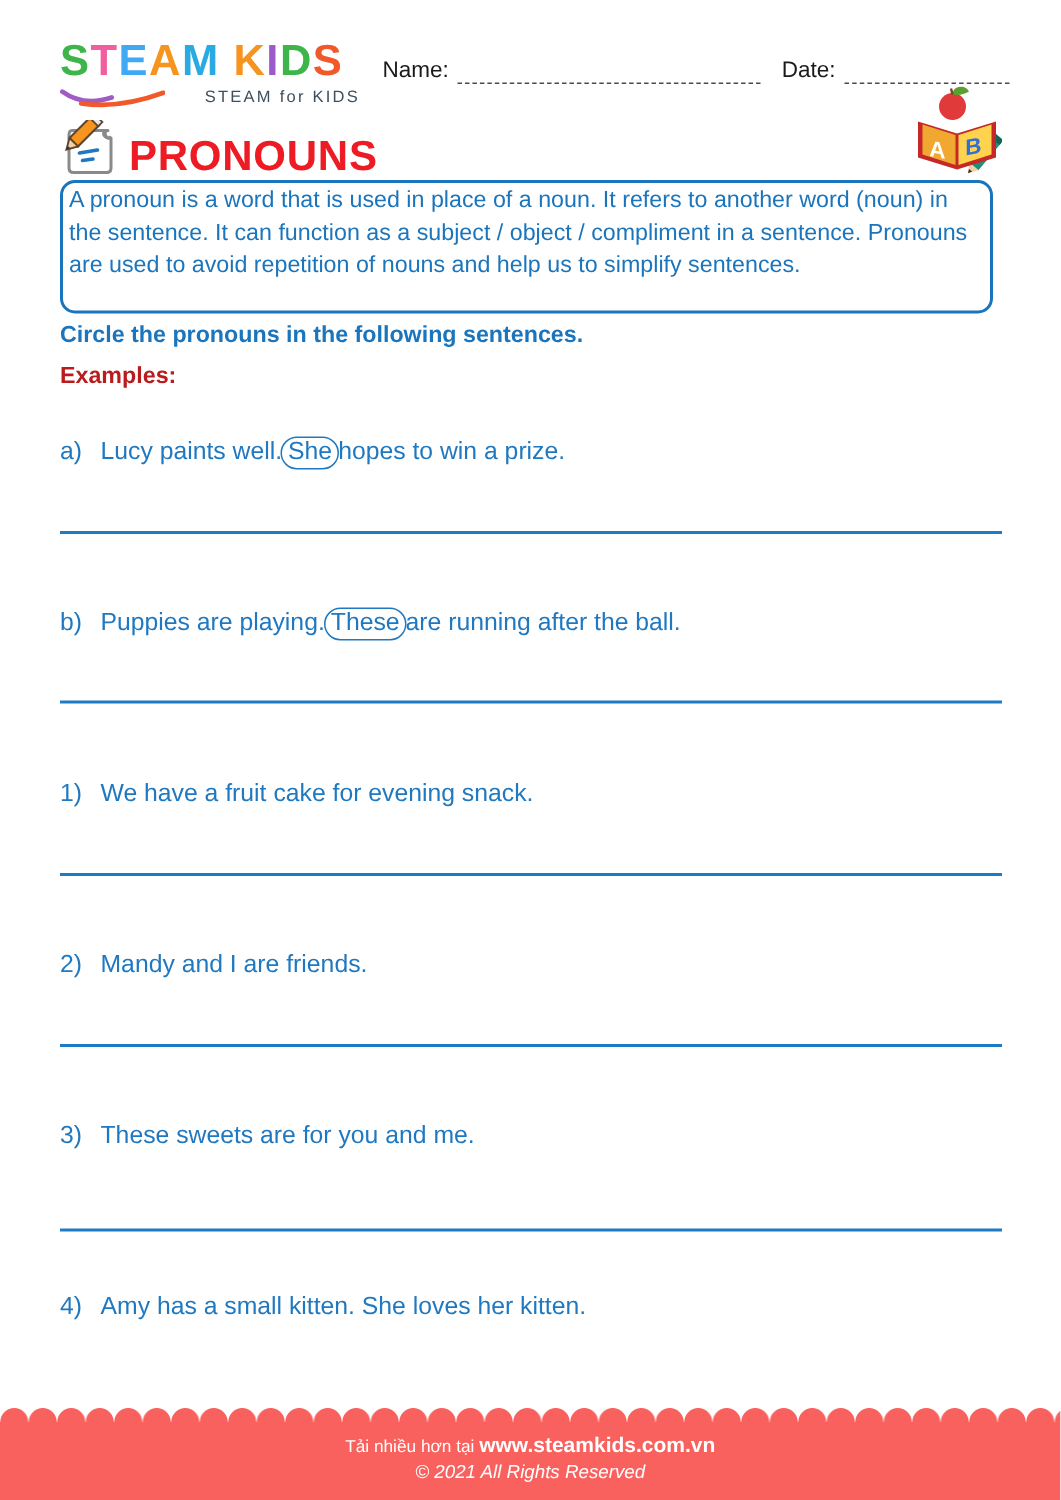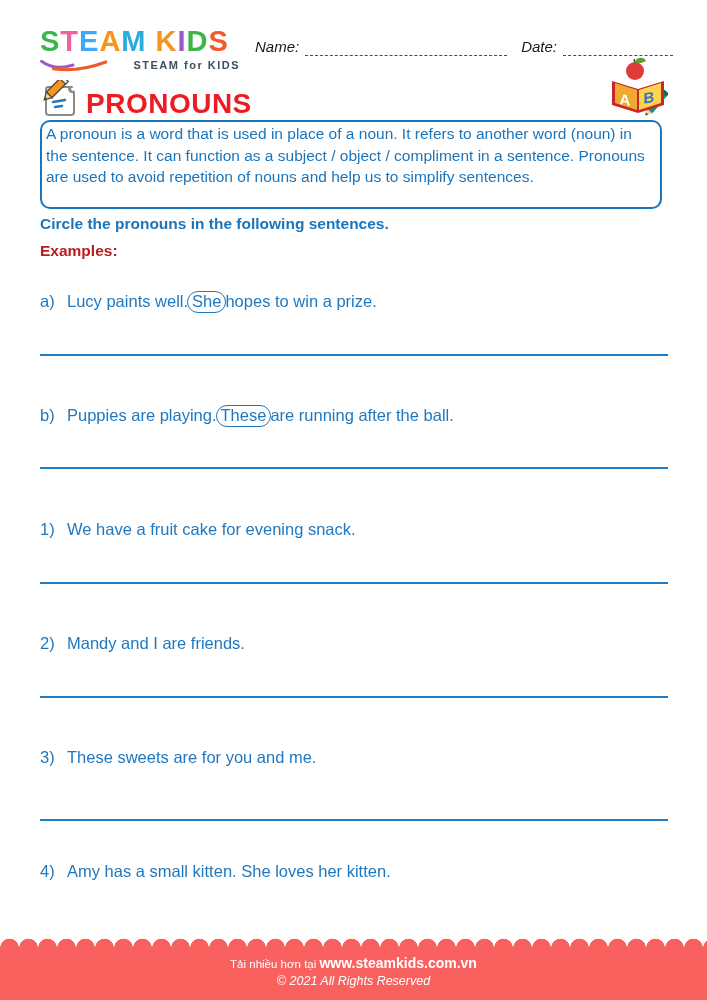--- a/index.html
+++ b/index.html
@@ -10,24 +10,24 @@
     position:relative;
     overflow:hidden;
   }
   .abs { position:absolute; }
 
   
   .logo-block { top:26px; left:40px; width:200px; }
   .logo-word { font-size:29px; font-weight:bold; letter-spacing:1px; line-height:30px; white-space:nowrap; }
   .logo-sub-row { display:flex; align-items:center; margin-top:1px; }
   .logo-swoosh { width:90px; height:16px; margin-right:4px; }
-  .logo-subtitle { font-size:11px; font-weight:bold; letter-spacing:1.5px; color:#3d4f5c; white-space:nowrap;margin-left:22px; }
+  .logo-subtitle { font-size:11px; font-weight:normal; letter-spacing:1.5px; color:#3d4f5c; white-space:nowrap;margin-left:22px; }
 
   .name-date-row { top:38px; left:255px; width:418px; display:flex; align-items:flex-end; font-size:15px; color:#1a1a1a; }
-  .field-label { margin-right:6px; padding-bottom:1px;font-style:italic; }
+  .field-label { margin-right:6px; padding-bottom:1px; }
   .dash-line { border-bottom:1.6px dashed #4a4a4a; height:16px; }
   .name-line { width:200px; flex:1 1 auto; margin-right:14px; }
   .date-line { width:110px; flex:0 0 auto; }
 
   
   .title-row { top:80px; left:40px; display:flex; align-items:flex-end; }
   .pencil-paper { width:40px; height:40px; margin-right:6px; }
   .page-title { font-size:28px; font-weight:bold; color:#ed1c24; letter-spacing:0.5px; }
 
   .abc-icon { top:57px; left:608px; width:60px; height:62px; }

